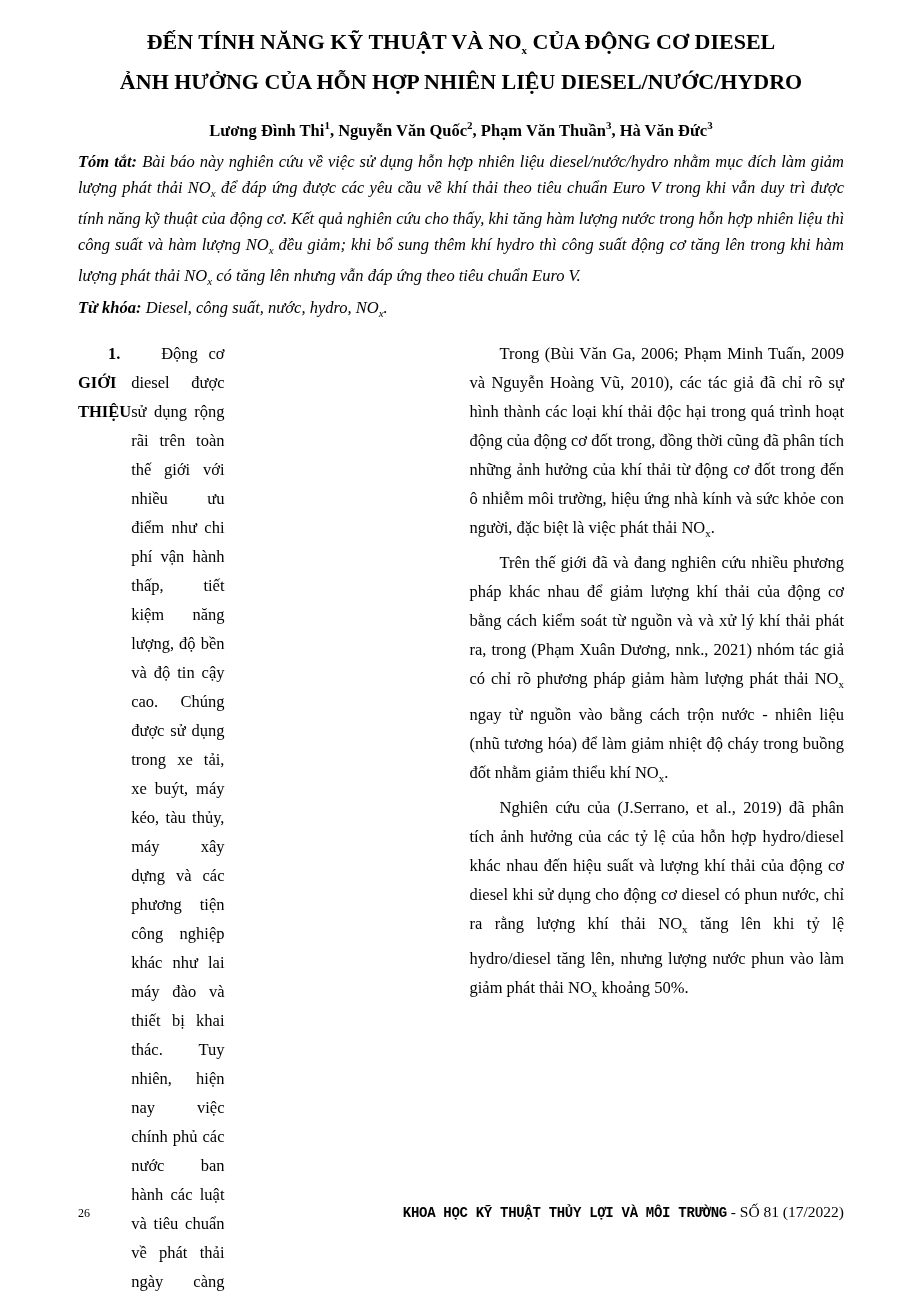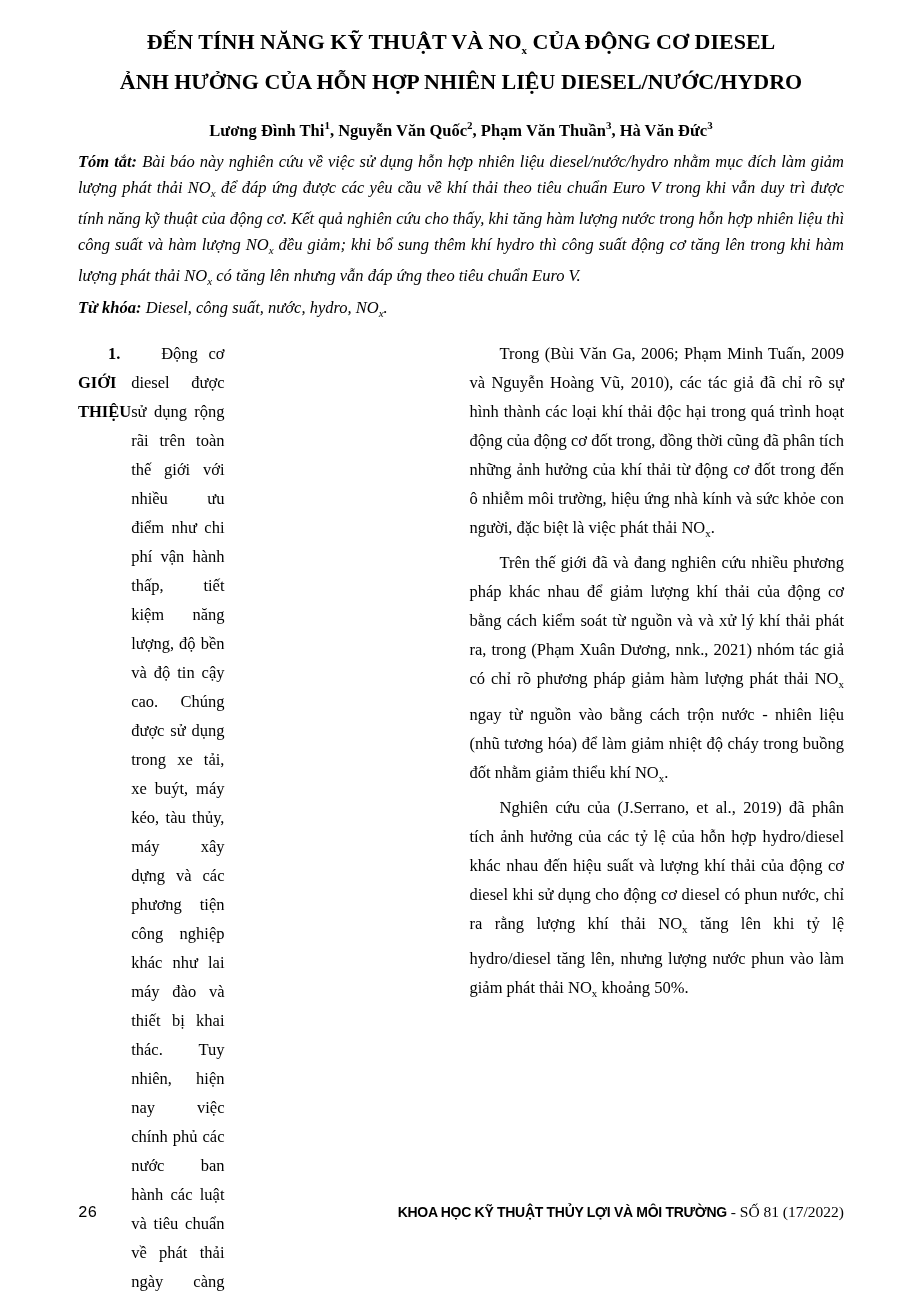--- a/index.html
+++ b/index.html
@@ -105,24 +105,24 @@
   
   .footer {
     position: absolute;
     left: 78px;
     top: 1203px;
     width: 766px;
     display: flex;
     justify-content: space-between;
     align-items: baseline;
   }
-  .page-number { font-size: 16px; font-family: Liberation Mono, monospace; }
+  .page-number { font-size: 12px; }
   .journal-line { font-size: 15px; white-space: nowrap; }
   .journal-name {
-    font-family: Liberation Sans, sans-serif;
+    font-family: Liberation Mono, monospace;
     font-weight: bold;
     font-size: 14px;
     letter-spacing: -0.3px;
   }
   .journal-issue { font-size: 15.5px; }
 </style>
 </head>
 <body>
 
 <div class="page">

